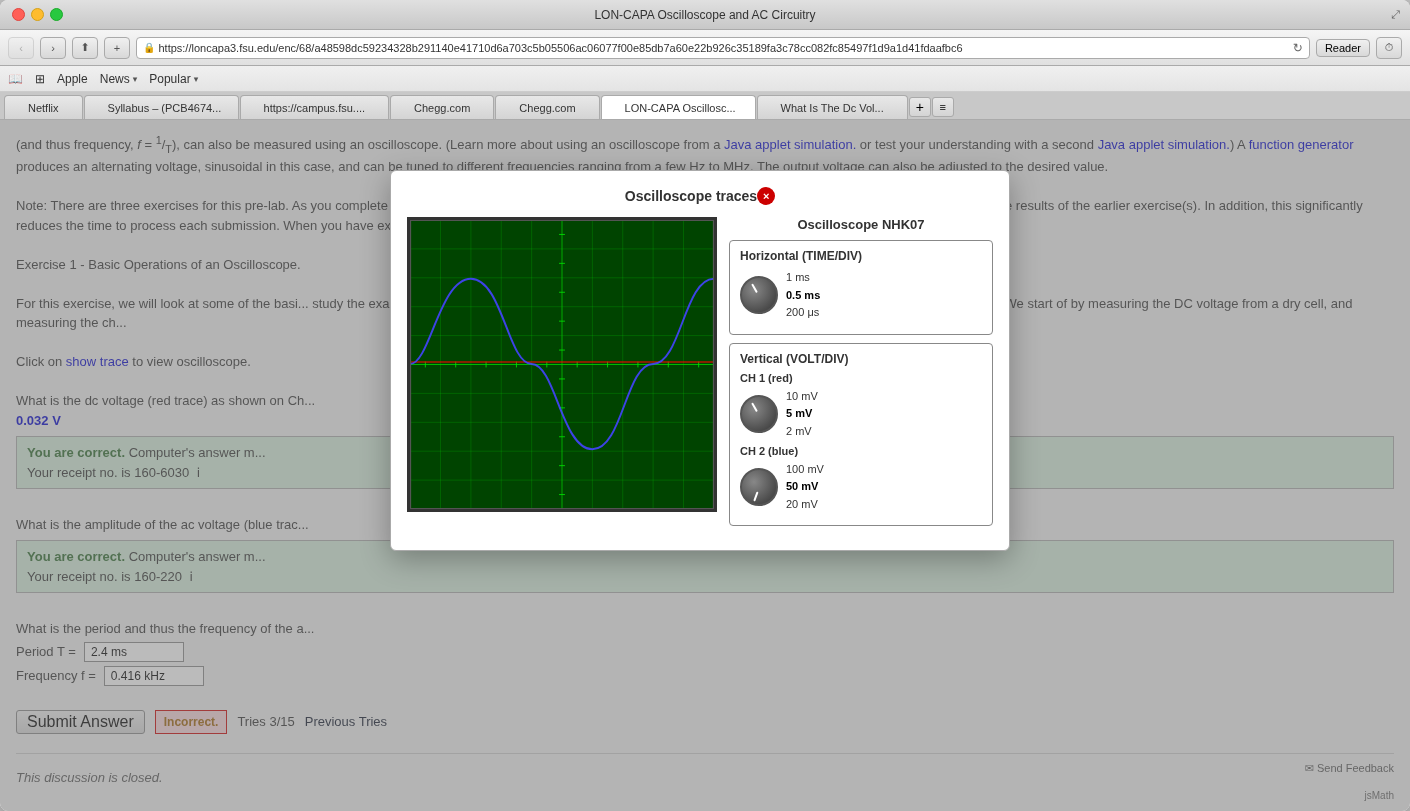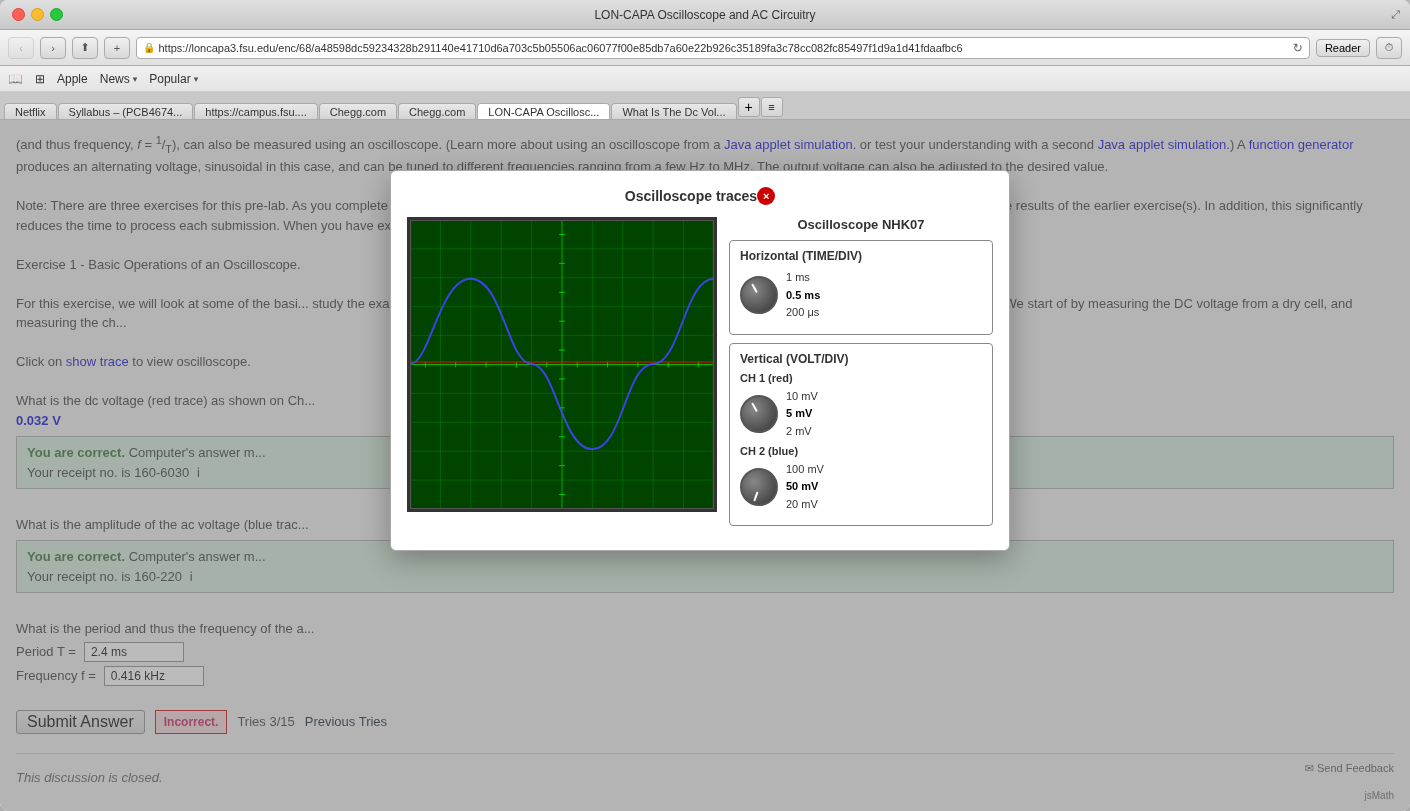--- a/index.html
+++ b/index.html
@@ -23,37 +23,37 @@
     .address-bar { flex: 1; height: 22px; background: white; border: 1px solid #aaa; border-radius: 4px; display: flex; align-items: center; padding: 0 6px; font-size: 11px; color: #333; overflow: hidden; }
     .address-lock { color: #666; margin-right: 3px; font-size: 10px; }
     .address-text { flex: 1; overflow: hidden; white-space: nowrap; text-overflow: ellipsis; font-size: 11px; color: #333; }
     .reader-btn { background: linear-gradient(#f0f0f0, #d8d8d8); border: 1px solid #aaa; border-radius: 4px; padding: 2px 8px; font-size: 11px; cursor: pointer; }
 
     .bookmarks-bar { background: linear-gradient(#f0f0f0, #e4e4e4); height: 26px; display: flex; align-items: center; padding: 0 8px; gap: 12px; border-bottom: 1px solid #ccc; font-size: 12px; }
     .bookmark-item { display: flex; align-items: center; gap: 3px; cursor: pointer; color: #333; white-space: nowrap; }
     .bookmark-arrow { font-size: 9px; color: #555; }
 
     .tabs-bar { background: #c8c8c8; height: 28px; display: flex; align-items: flex-end; padding: 0 4px; gap: 1px; border-bottom: 1px solid #aaa; }
-    .tab { height: 16px; background: linear-gradient(#e8e8e8, #d4d4d4); border: 1px solid #aaa; border-bottom: none; border-radius: 4px 4px 0 0; padding: 0 10px; display: flex; align-items: center; font-size: 11px; color: #333; white-space: nowrap; max-width: 155px; overflow: hidden; text-overflow: ellipsis; cursor: pointer; }
+    .tab { height: 24px; background: linear-gradient(#e8e8e8, #d4d4d4); border: 1px solid #aaa; border-bottom: none; border-radius: 4px 4px 0 0; padding: 0 23px; display: flex; align-items: center; font-size: 11px; color: #333; white-space: nowrap; max-width: 155px; overflow: hidden; text-overflow: ellipsis; cursor: pointer; }
     .tab.active { background: white; z-index: 1; }
     .tab-add { width: 22px; height: 20px; background: linear-gradient(#e8e8e8, #d4d4d4); border: 1px solid #aaa; border-radius: 3px; display: flex; align-items: center; justify-content: center; font-size: 14px; cursor: pointer; margin-bottom: 2px; }
     .tab-list-btn { width: 22px; height: 20px; background: linear-gradient(#e8e8e8, #d4d4d4); border: 1px solid #aaa; border-radius: 3px; display: flex; align-items: center; justify-content: center; font-size: 11px; cursor: pointer; margin-bottom: 2px; }
 
     .content-area { flex: 1; background: #f0f0f0; position: relative; overflow: hidden; }
 
     
     .page-content { padding: 12px 16px; color: #333; font-size: 13px; line-height: 1.5; filter: blur(0px); }
     .page-content a { color: #00c; }
     .page-content .correct-box { background: #d4edda; border: 1px solid #aaa; padding: 6px 10px; margin: 6px 0; font-size: 13px; }
     .correct-text { color: #2d6a2d; font-weight: bold; }
     .blue-val { color: #00c; font-weight: bold; }
     .field-row { display: flex; align-items: center; gap: 8px; margin: 4px 0; }
     .field-input { border: 1px solid #888; background: white; padding: 2px 6px; font-size: 12px; width: 100px; }
     .submit-btn { background: linear-gradient(#f0f0f0, #d8d8d8); border: 1px solid #888; border-radius: 3px; padding: 2px 10px; font-size: 16px; cursor: pointer; }
-    .incorrect-badge { background: #f8d7da; border: 1px solid #c00; color: #be185d; padding: 2px 8px; font-size: 12px; font-weight: bold; }
+    .incorrect-badge { background: #f8d7da; border: 1px solid #c00; color: #a16207; padding: 2px 8px; font-size: 12px; font-weight: bold; }
     .discussion-closed { color: #555; font-style: italic; margin-top: 8px; }
     .jsmath { font-size: 10px; color: #666; text-align: right; }
 
     
     .modal-overlay { position: absolute; top: 0; left: 0; right: 0; bottom: 0; background: rgba(120,120,120,0.5); display: flex; align-items: flex-start; justify-content: flex-start; padding: 50px 0 0 390px; }
 
     .modal { background: white; border: 1px solid #aaa; border-radius: 6px; padding: 16px; width: 620px; box-shadow: 0 8px 30px rgba(0,0,0,0.3); position: relative; }
 
     .modal-header { display: flex; align-items: center; justify-content: center; margin-bottom: 12px; }
     .modal-title { font-size: 14px; font-weight: 600; color: #333; }

